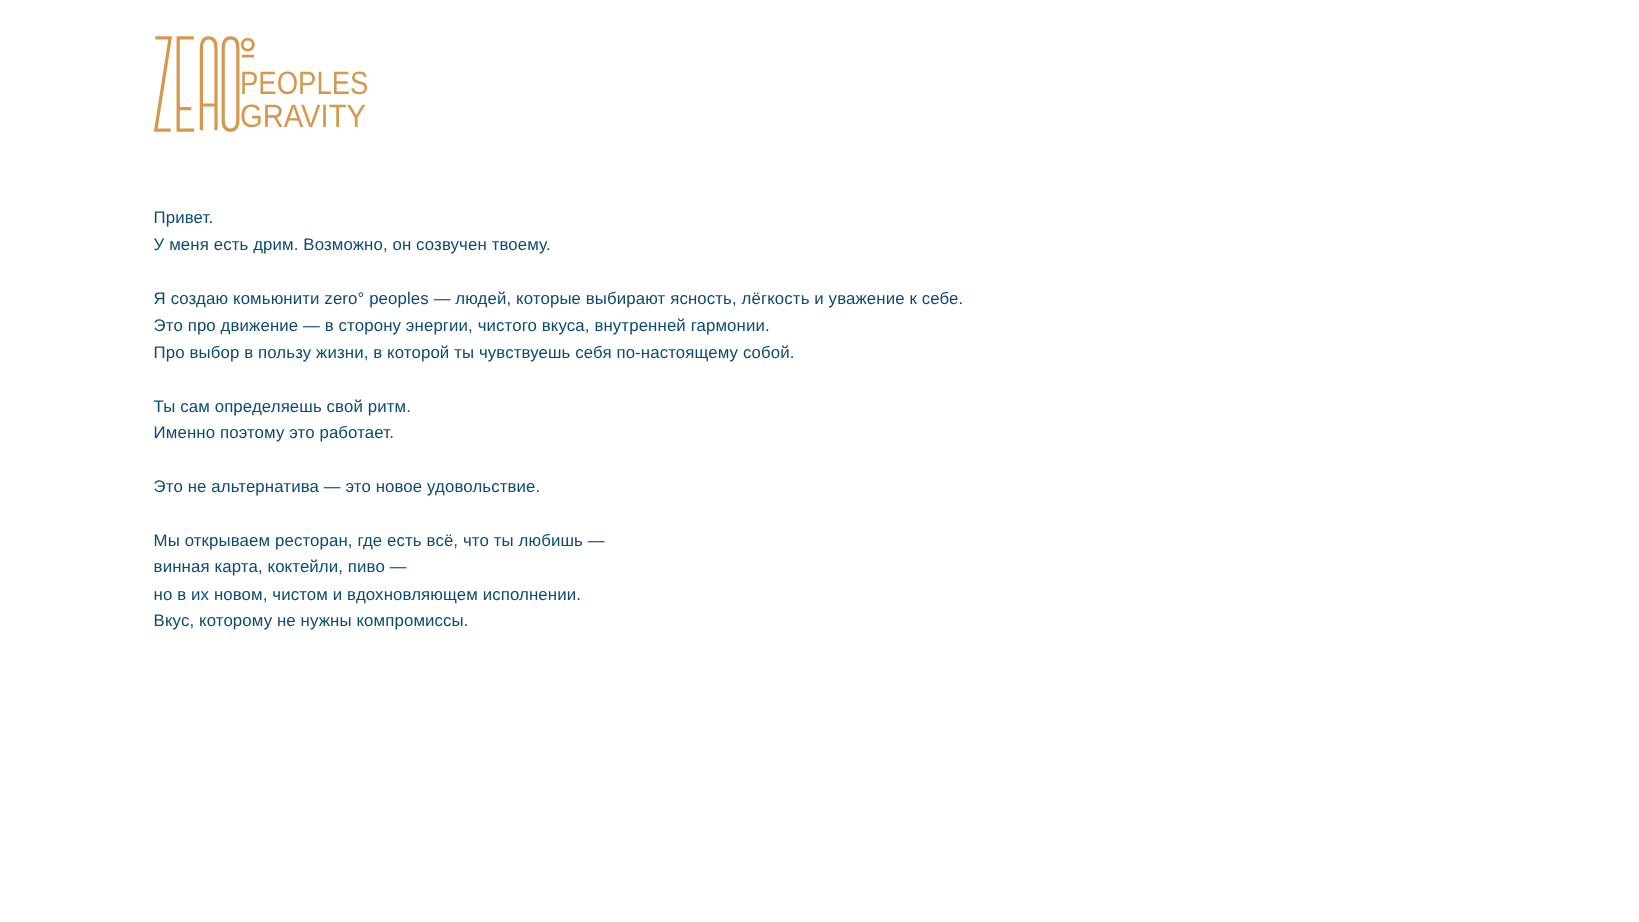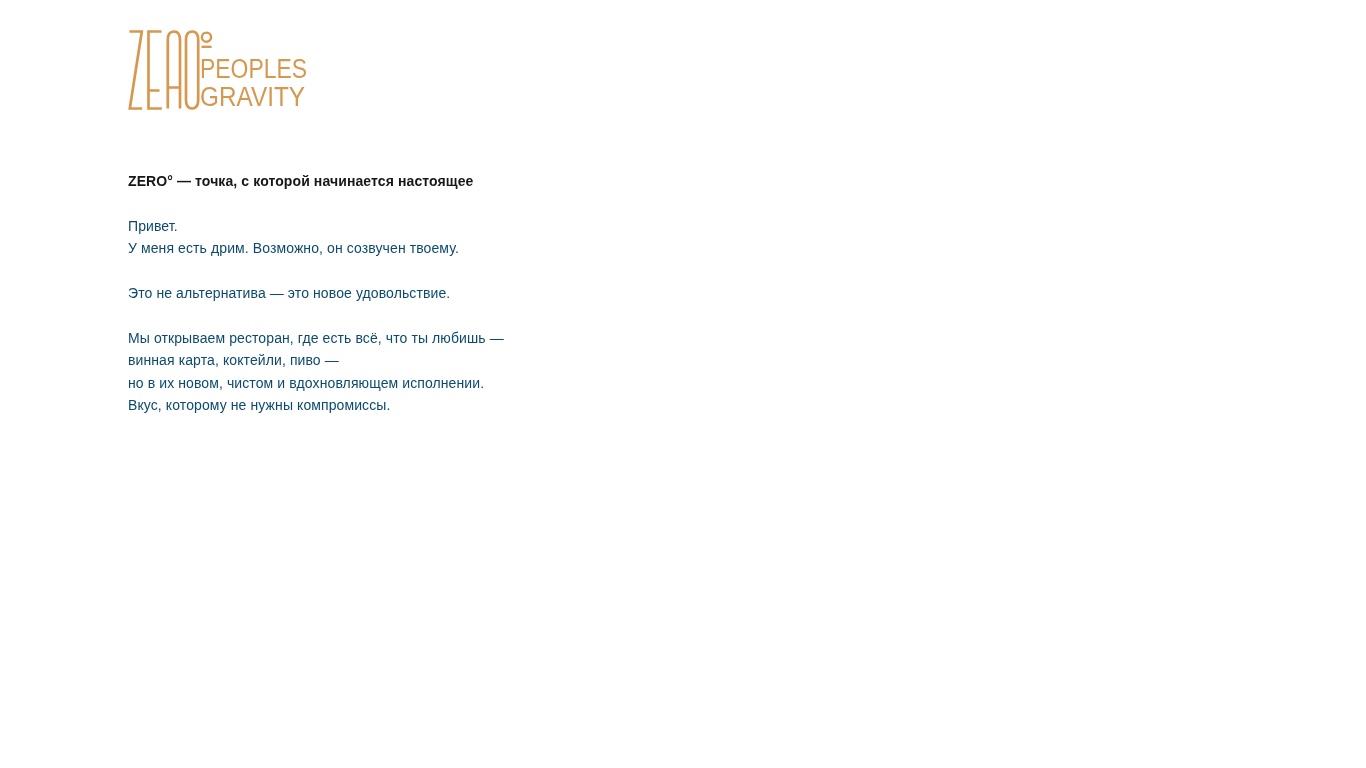--- a/index.html
+++ b/index.html
@@ -53,27 +53,31 @@
         <path d="M73.5,16.8 H83.6" stroke-width="2.4"></path>
       </g>
       <g fill="#D6984F" font-family="Liberation Sans, sans-serif" font-size="27" font-weight="500">
         <text x="72" y="48" textLength="107" lengthAdjust="spacingAndGlyphs">PEOPLES</text>
         <text x="72" y="76" textLength="105" lengthAdjust="spacingAndGlyphs">GRAVITY</text>
       </g>
     </svg>
   </div>
 
   <div class="doc">
-    <p class="bold">ZERO° — точка, с которой начинается настоящее</p>
 
     <p>Привет.
 У меня есть дрим. Возможно, он созвучен твоему.</p>
 
+    <p>Я создаю комьюнити zero° peoples — людей, которые выбирают ясность, лёгкость и уважение к себе.
+Это про движение — в сторону энергии, чистого вкуса, внутренней гармонии.
+Про выбор в пользу жизни, в которой ты чувствуешь себя по-настоящему собой.</p>
 
 
+    <p>Ты сам определяешь свой ритм.
+Именно поэтому это работает.</p>
 
 
     <p>Это не альтернатива — это новое удовольствие.</p>
 
     <p>Мы открываем ресторан, где есть всё, что ты любишь —
 винная карта, коктейли, пиво —
 но в их новом, чистом и вдохновляющем исполнении.
 Вкус, которому не нужны компромиссы.</p>
 
   </div>

